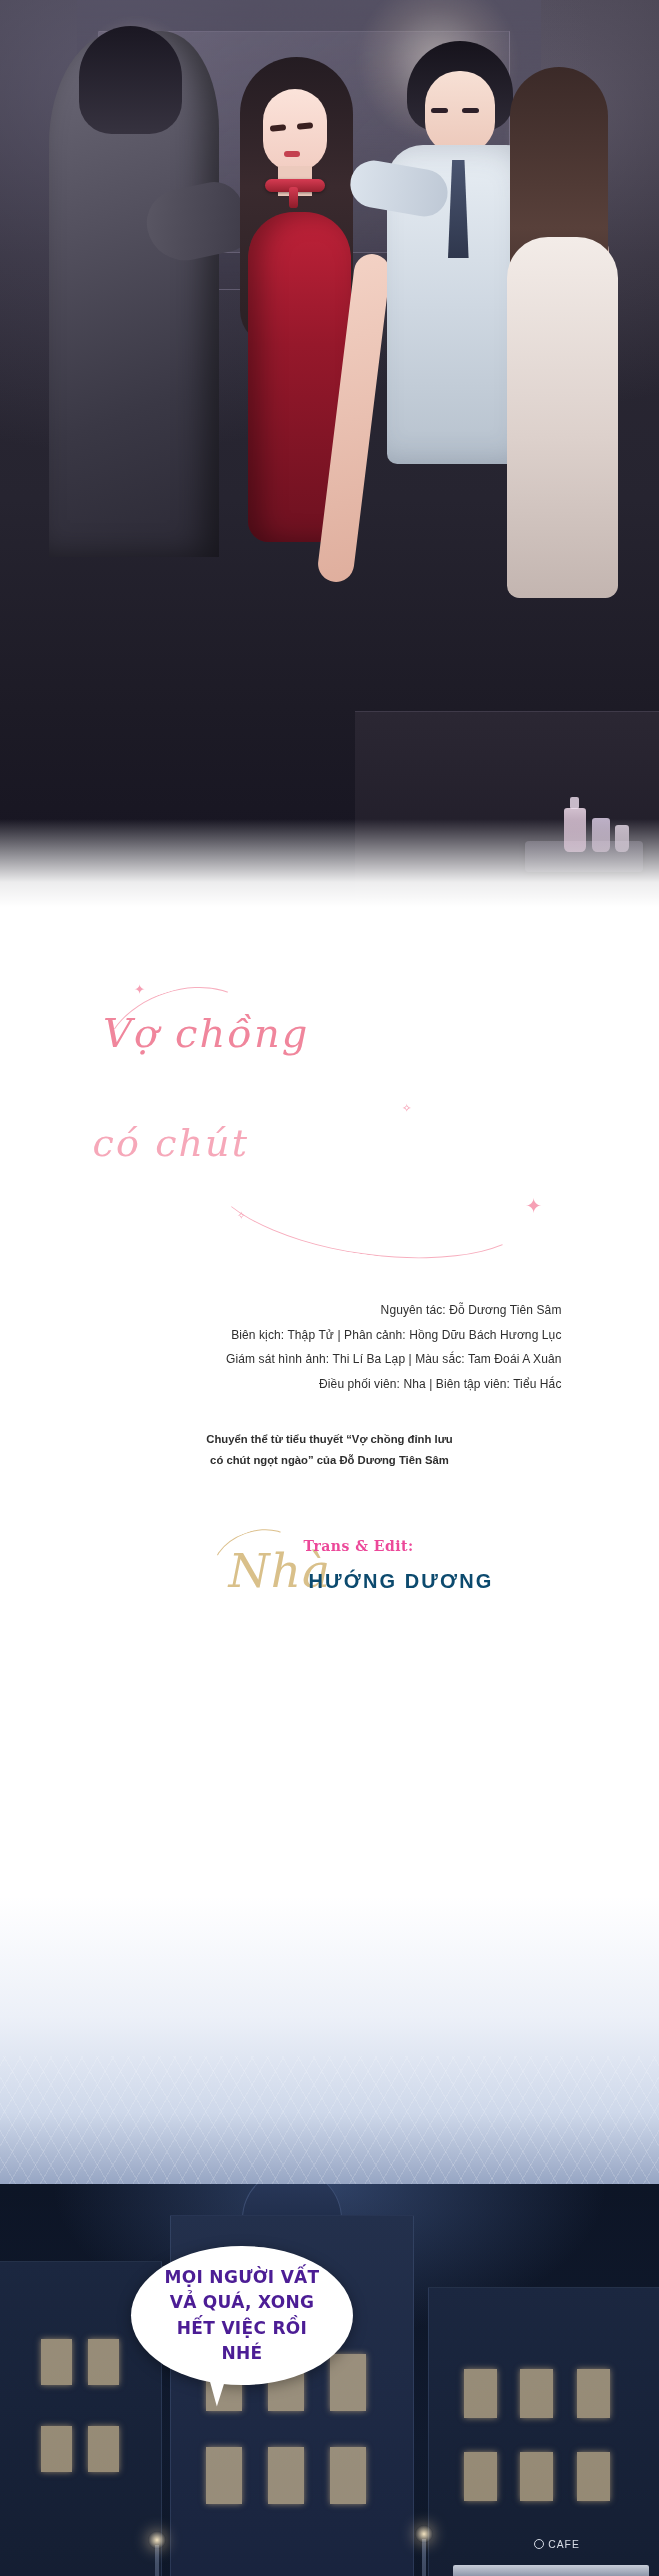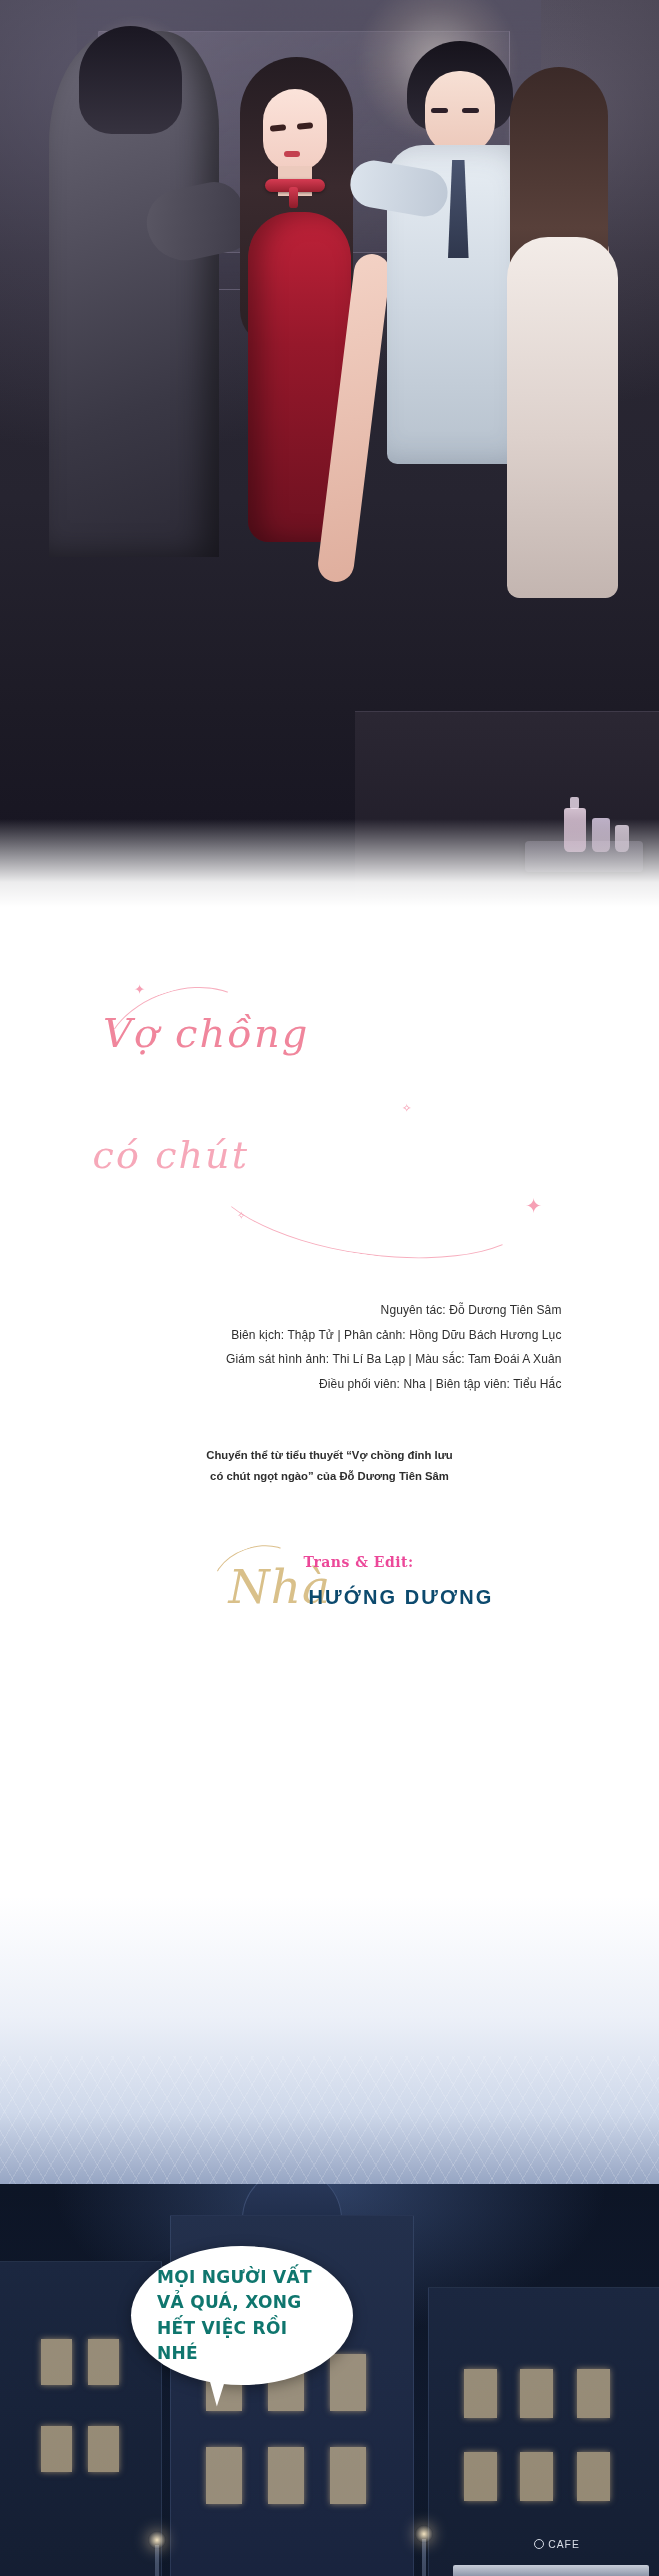--- a/index.html
+++ b/index.html
@@ -306,21 +306,21 @@
     text-align: center;
     color: #f0869c;
     font-family: "DejaVu Serif", serif;
     font-style: italic;
     letter-spacing: 2.1px;
     white-space: nowrap;
     margin-top: 35px;
   }
   .tl-1 { top: 6.2px;  font-size: 40px;  left: 31px; text-align: left; }
   .tl-2 { top: 62px; font-size: 56px; left: 0px;  text-align: center; font-weight: bold; }
-  .tl-3 { top: 129px; font-size: 38px;  left: 20.6px; text-align: left; color: #f6a8b9; }
+  .tl-3 { top: 117px; font-size: 38px;  left: 20.6px; text-align: left; color: #f6a8b9; }
   .tl-4 { top: 180px; font-size: 55px; left: 0px;  text-align: left; padding-left: 36px; font-weight: bold; }
   .swirl {
     position: absolute;
     border: 1.5px solid #f7aebe;
     border-radius: 50%;
     border-color: #f7aebe transparent transparent transparent;
   }
   .swirl.s1 { left: 31px; top: 20.6px; width: 155px; height: 103px; transform: rotate(-18deg); }
   .swirl.s2 { left: 134px; top: 155px; width: 330px; height: 129px; transform: rotate(8deg); border-color: transparent transparent #f7aebe transparent; }
   .sparkle {
@@ -339,21 +339,21 @@
     width: 464px;
     text-align: right;
     color: #2e2e2e;
   }
   .credits .cr-line {
     font-size: 12px;
     line-height: 2.05;
     letter-spacing: 0.1px;
   }
   .credit-note {
-    margin: 48px auto 0;
+    margin: 32px auto 0;
     width: 443px;
     text-align: center;
     color: #2e2e2e;
     font-size: 11.3px;
     line-height: 1.85;
     font-weight: bold;
   }
 
   .trans-block {
     position: relative;
@@ -476,25 +476,26 @@
     width: 222px; height: 139px;
     background: #ffffff;
     border-radius: 50%;
     box-shadow: 0 3.1px 13.4px rgba(0,0,0,0.35);
     display: flex;
     align-items: center;
     justify-content: center;
   }
   .bubble-text {
     width: 170px;
+    text-align: center;
     font-family: "DejaVu Sans", sans-serif;
     font-weight: bold;
     font-size: 17px;
     line-height: 1.5;
-    color: #0f766e;
+    color: #4c1d95;
     letter-spacing: 0.3px;
   }
   .bubble-tail {
     position: absolute;
     left: 206px; top: 192px;
     width: 0; height: 0;
     border-left: 13.4px solid transparent;
     border-right: 5.2px solid transparent;
     border-top: 30px solid #ffffff;
     transform: rotate(8deg);

